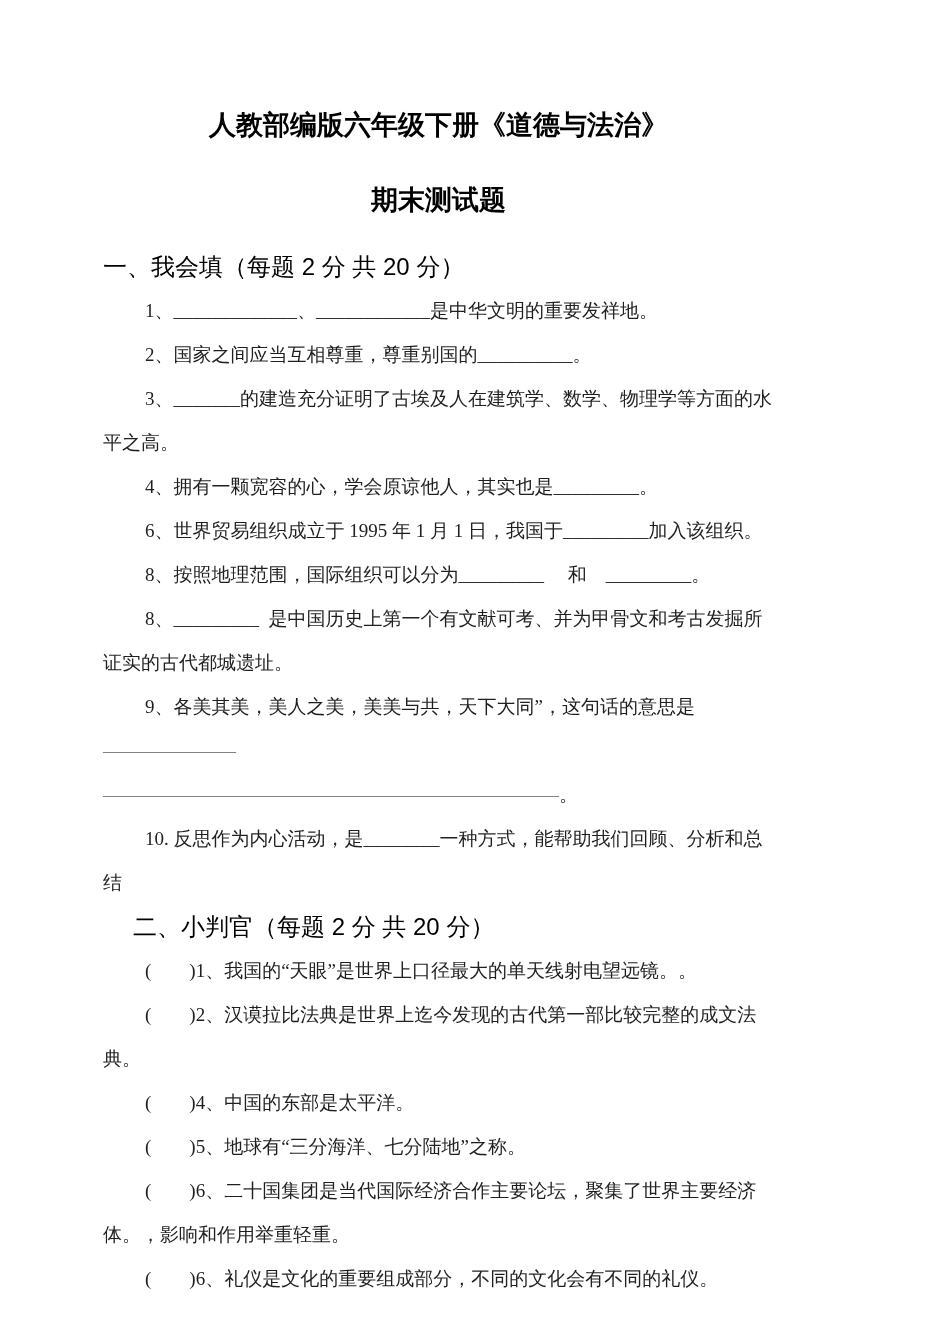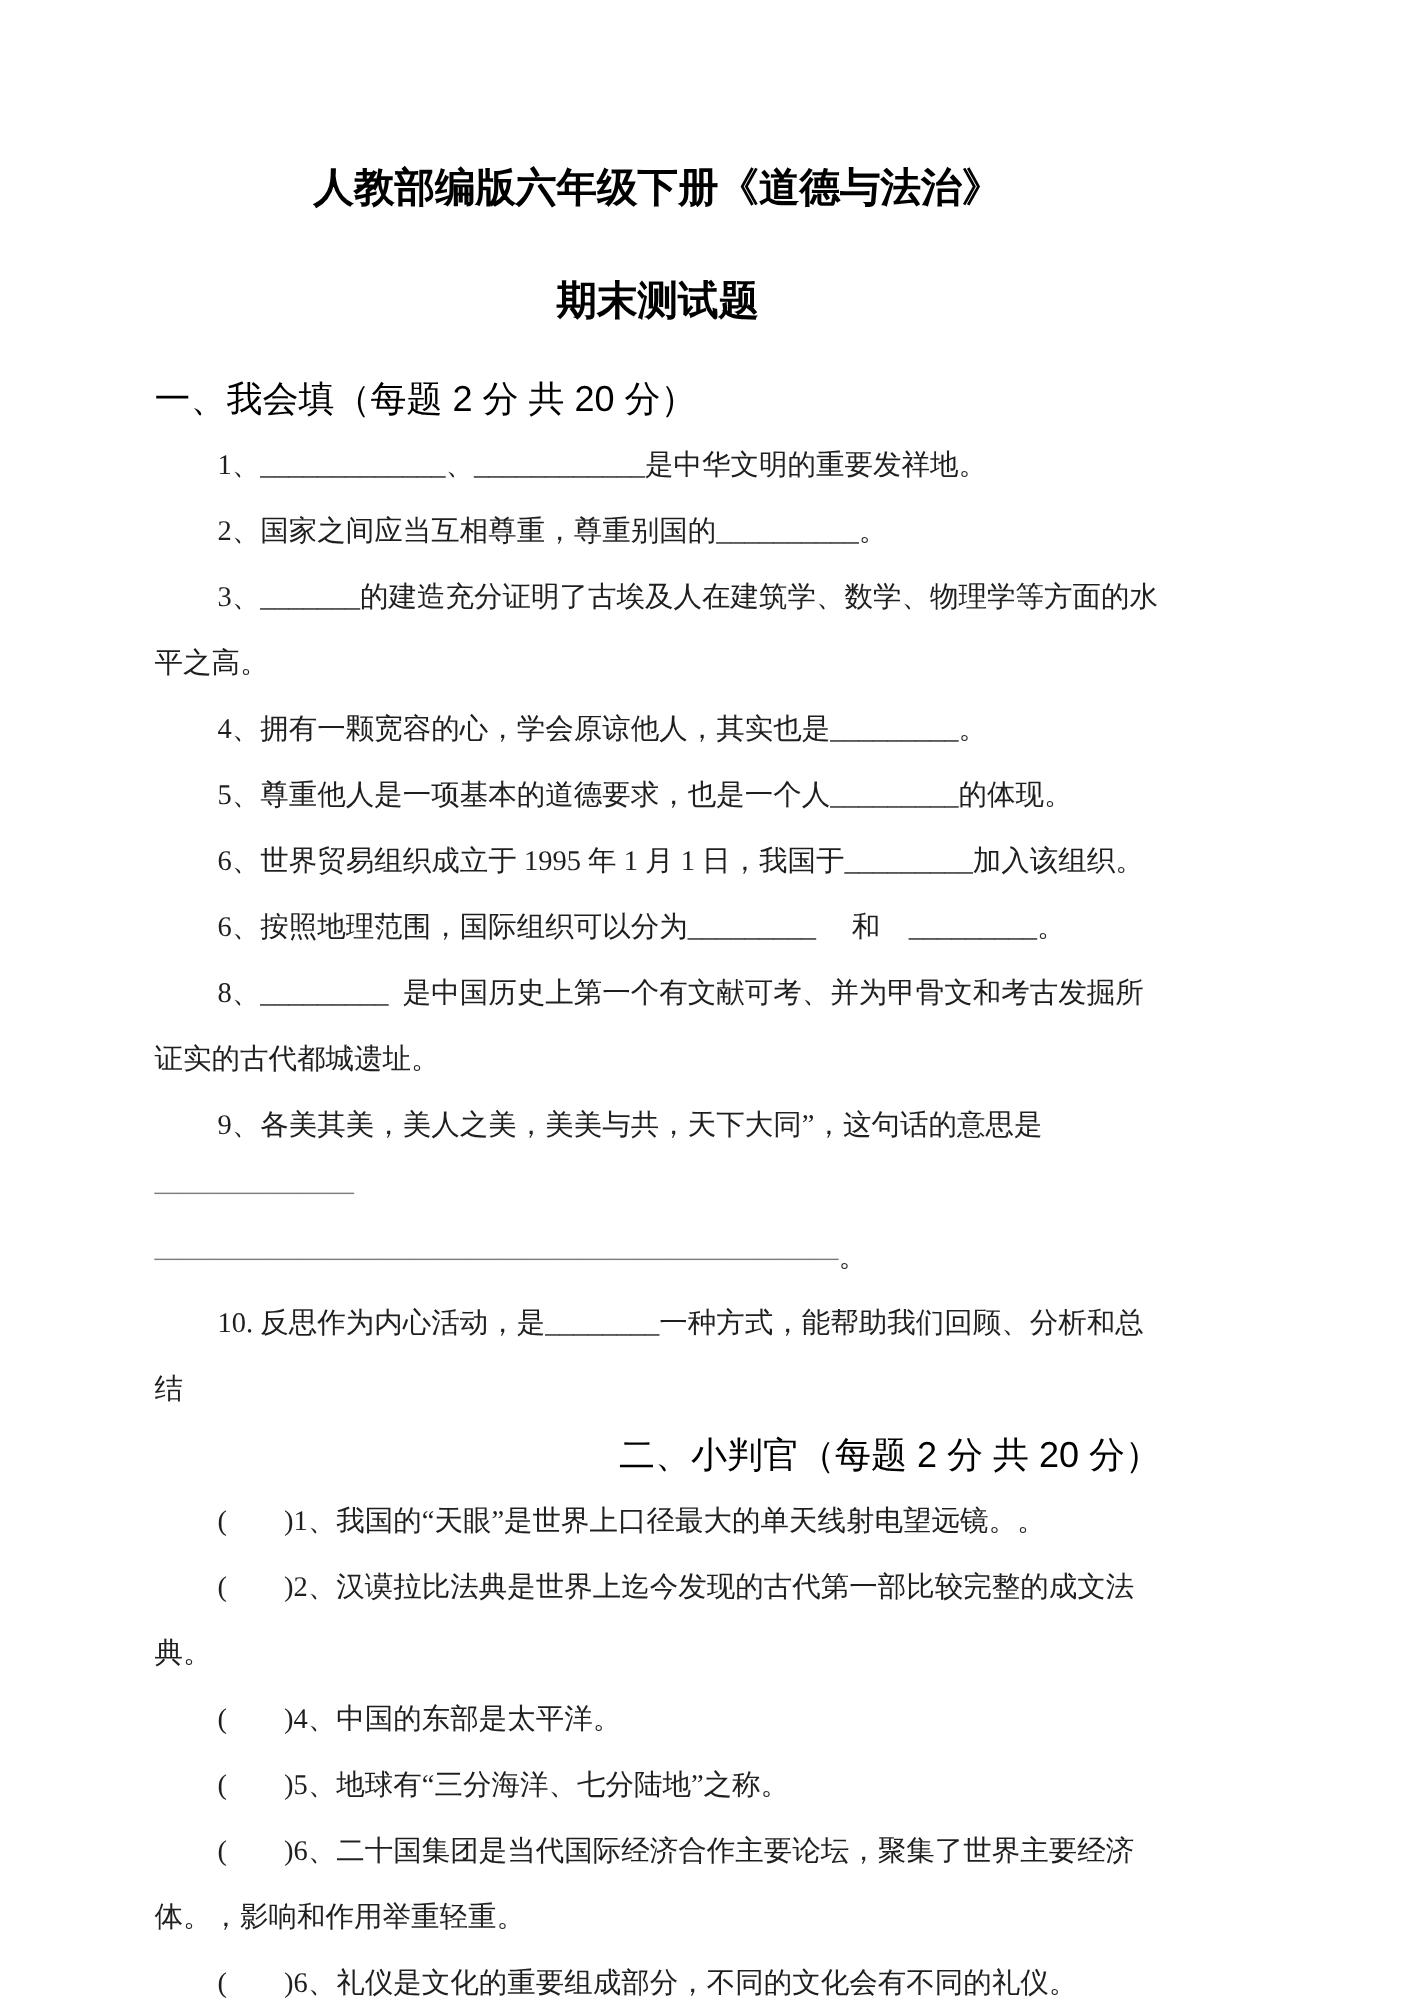--- a/index.html
+++ b/index.html
@@ -35,21 +35,21 @@
     color: #000000;
   }
   .section-heading {
     margin: 0;
     font-family: "Liberation Sans", sans-serif;
     font-weight: normal;
     font-size: 24px;
     line-height: 44px;
     color: #000000;
   }
-  .section-heading.indented { text-indent: 30px; text-align: right; }
+  .section-heading.indented { text-indent: 30px; }
   .q {
     margin: 0;
     font-size: 19px;
     line-height: 44px;
     white-space: pre-wrap;
     text-indent: 42px;
     color: #1f1f1f;
   }
   .q.cont { text-indent: 0; }
   .dashes { color: #7d7d7d; }
@@ -61,23 +61,22 @@
 
   <h1 class="doc-title">人教部编版六年级下册《道德与法治》</h1>
   <h2 class="doc-subtitle">期末测试题</h2>
 
   <h3 class="section-heading">一、我会填（每题 2 分  共 20 分）</h3>
 
   <p class="q">1、_____________、____________是中华文明的重要发祥地。</p>
   <p class="q">2、国家之间应当互相尊重，尊重别国的__________。</p>
   <p class="q">3、_______的建造充分证明了古埃及人在建筑学、数学、物理学等方面的水平之高。</p>
   <p class="q">4、拥有一颗宽容的心，学会原谅他人，其实也是_________。</p>
-  <p class="q">5、尊重他人是一项基本的道德要求，也是一个人_________的体现。</p>
   <p class="q">6、世界贸易组织成立于 1995 年 1 月 1 日，我国于_________加入该组织。</p>
-  <p class="q">6、按照地理范围，国际组织可以分为_________     和    _________。</p>
+  <p class="q">8、按照地理范围，国际组织可以分为_________     和    _________。</p>
   <p class="q">8、_________  是中国历史上第一个有文献可考、并为甲骨文和考古发掘所证实的古代都城遗址。</p>
 
   <p class="q"><span>9、各美其美，美人之美，美美与共，天下大同”，这句话的意思是</span><span class="dashes">———————</span></p>
   <p class="q cont"><span class="dashes">————————————————————————</span><span>。</span></p>
 
   <p class="q">10. 反思作为内心活动，是________一种方式，能帮助我们回顾、分析和总结</p>
 
   <h3 class="section-heading indented">二、小判官（每题 2 分  共 20 分）</h3>
 
   <p class="q">(        )1、我国的“天眼”是世界上口径最大的单天线射电望远镜。。</p>

